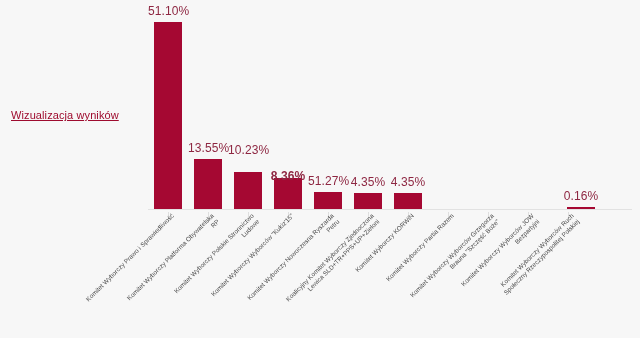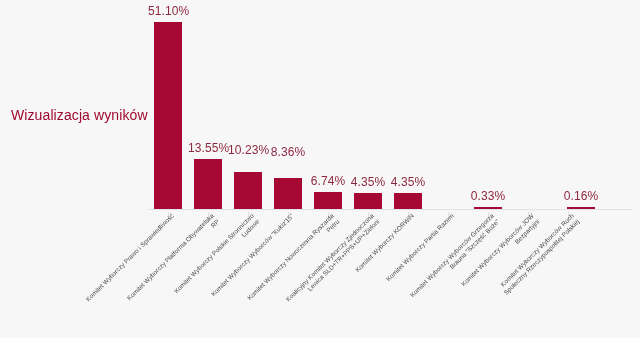--- a/index.html
+++ b/index.html
@@ -24,24 +24,25 @@
 
   
   #title-block {
     position: absolute;
     left: 11px;
     top: 106px;
     width: 150px;
   }
   #chart-title {
     color: #9e0b2e;
-    font-size: 14px;
+    font-size: 11px;
     line-height: 19px;
     font-weight: 400;
     letter-spacing: 0.1px;
+    text-decoration: underline;
   }
   #chart-subtitle {
     color: #3a3a3a;
     font-size: 9.5px;
     line-height: 13px;
     margin-top: 6px;
     letter-spacing: 0.05px;
   }
 
   
@@ -132,37 +133,33 @@
       <div class="bar-slot" style="left: 40px;">
         <div class="bar" title="Komitet Wyborczy Platforma Obywatelska RP — 13.55%" style="height: 49.5191px; background: rgb(165, 8, 50);"></div>
         <div class="bar-label" style="bottom: 53.5191px; color: rgb(142, 39, 66); margin-top: 17px;">13.55%</div>
       </div>
       <div class="bar-slot" style="left: 80px;">
         <div class="bar" title="Komitet Wyborczy Polskie Stronnictwo Ludowe — 10.23%" style="height: 37.386px; background: rgb(165, 8, 50);"></div>
         <div class="bar-label" style="bottom: 52px; color: rgb(142, 39, 66);">10.23%</div>
       </div>
       <div class="bar-slot" style="left: 120px;">
         <div class="bar" title="Komitet Wyborczy Wyborców &quot;Kukiz'15&quot; — 8.36%" style="height: 30.552px; background: rgb(165, 8, 50);"></div>
-        <div class="bar-label" style="bottom: 50px; color: rgb(142, 39, 66);">8.36%</div>
+        <div class="bar-label" style="bottom: 26px; color: rgb(142, 39, 66); font-weight: bold;">8.36%</div>
       </div>
       <div class="bar-slot" style="left: 160px;">
         <div class="bar" title="Komitet Wyborczy Nowoczesna Ryszarda Petru — 4.63%" style="height: 16.9205px; background: rgb(165, 8, 50);"></div>
-        <div class="bar-label" style="bottom: 20.9205px; color: rgb(142, 39, 66);">6.74%</div>
+        <div class="bar-label" style="bottom: 20.9205px; color: rgb(142, 39, 66);">51.27%</div>
       </div>
       <div class="bar-slot" style="left: 200px;">
         <div class="bar" title="Koalicyjny Komitet Wyborczy Zjednoczona Lewica SLD+TR+PPS+UP+Zieloni — 4.35%" style="height: 15.8973px; background: rgb(165, 8, 50);"></div>
         <div class="bar-label" style="bottom: 19.8973px; color: rgb(142, 39, 66);">4.35%</div>
       </div>
       <div class="bar-slot" style="left: 240px;">
         <div class="bar" title="Komitet Wyborczy KORWiN — 4.35%" style="height: 15.8973px; background: rgb(165, 8, 50);"></div>
         <div class="bar-label" style="bottom: 19.8973px; color: rgb(142, 39, 66);">4.35%</div>
-      </div>
-      <div class="bar-slot" style="left: 320px;">
-        <div class="bar" title="Komitet Wyborczy Wyborców Grzegorza Brauna &quot;Szczęść Boże&quot; — 0.33%" style="height: 2px; background: rgb(165, 8, 50);"></div>
-        <div class="bar-label" style="bottom: 6px; color: rgb(142, 39, 66);">0.33%</div>
       </div>
       <div class="bar-slot" style="left: 413px;">
         <div class="bar" title="Komitet Wyborczy Wyborców Ruch Społeczny Rzeczypospolitej Polskiej — 0.16%" style="height: 2px; background: rgb(165, 8, 50);"></div>
         <div class="bar-label" style="bottom: 6px; color: rgb(142, 39, 66);">0.16%</div>
       </div>
     </div>
 
   <div id="cat-labels">
       <div class="tick" style="left: 20px;"></div>
       <div class="cat-label" style="left: 22px;"><span class="l1">Komitet Wyborczy Prawo i Sprawiedliwość</span></div>

